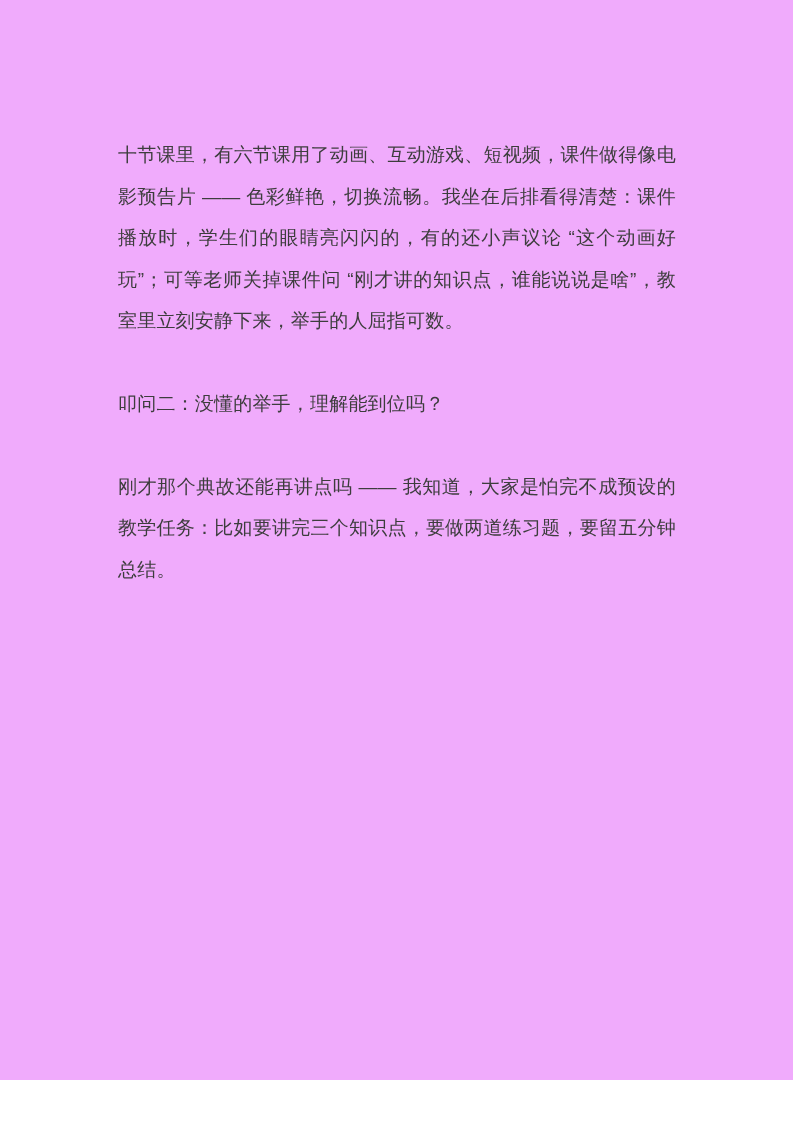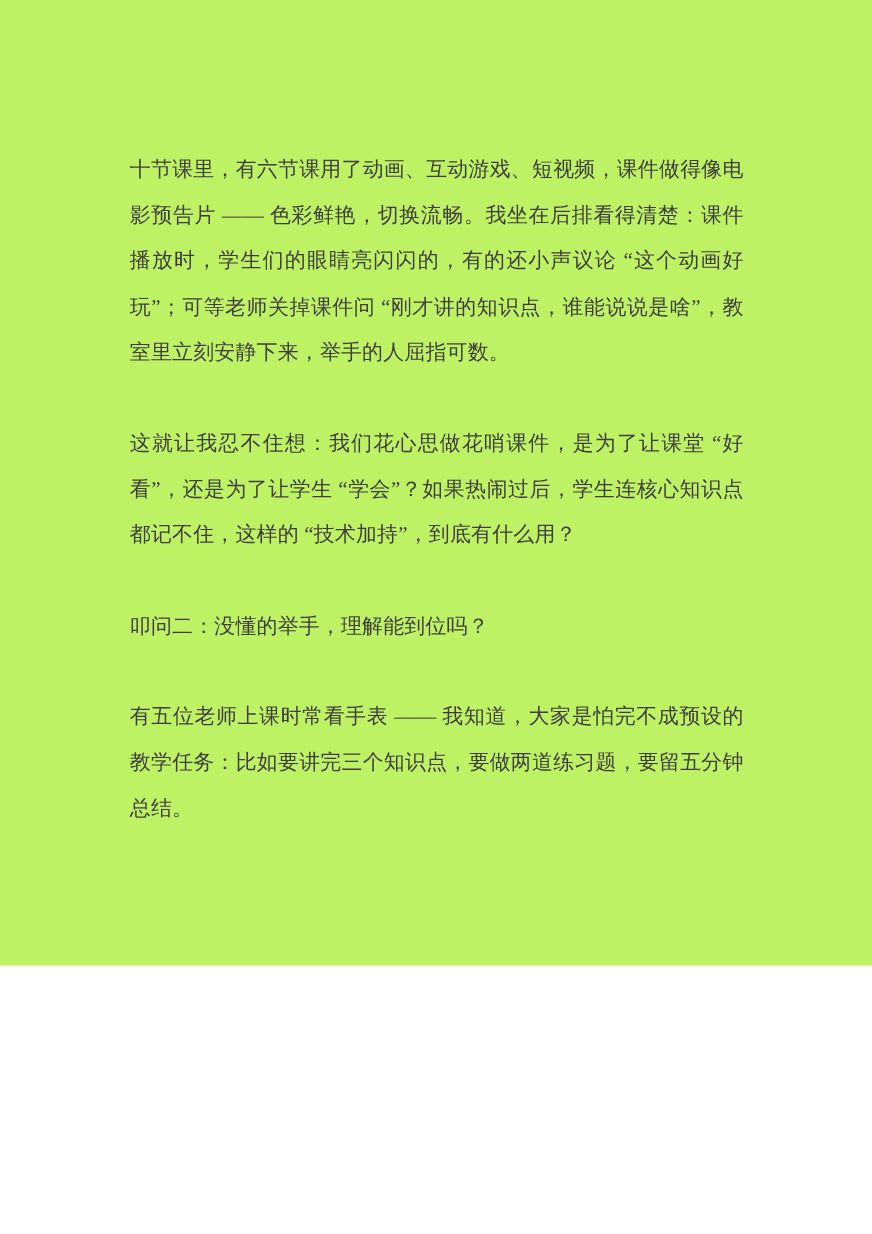--- a/index.html
+++ b/index.html
@@ -3,24 +3,24 @@
 <meta charset="utf-8">
 <style>
   html, body {
     margin: 0;
     padding: 0;
     background: #ffffff;
   }
   .page {
     position: relative;
     width: 793px;
-    height: 878px;
-    background: #bef264;
+    height: 1080px;
+    background: #f0abfc;
     overflow: hidden;
-    font-family: Liberation Serif, serif;
+    font-family: Liberation Sans, sans-serif;
   }
   .doc-content {
     position: absolute;
     left: 118px;
     top: 134px;
     width: 558px;
   }
   .doc-content p {
     margin: 0 0 41px 0;
     font-size: 19px;
@@ -34,17 +34,16 @@
   .doc-content p:last-child {
     margin-bottom: 0;
   }
 </style>
 </head>
 <body>
 
 <div class="page">
   <div class="doc-content">
     <p>十节课里，有六节课用了动画、互动游戏、短视频，课件做得像电影预告片 —— 色彩鲜艳，切换流畅。我坐在后排看得清楚：课件播放时，学生们的眼睛亮闪闪的，有的还小声议论 “这个动画好玩”；可等老师关掉课件问 “刚才讲的知识点，谁能说说是啥”，教室里立刻安静下来，举手的人屈指可数。</p>
-    <p>这就让我忍不住想：我们花心思做花哨课件，是为了让课堂 “好看”，还是为了让学生 “学会”？如果热闹过后，学生连核心知识点都记不住，这样的 “技术加持”，到底有什么用？</p>
     <p>叩问二：没懂的举手，理解能到位吗？</p>
-    <p>有五位老师上课时常看手表 —— 我知道，大家是怕完不成预设的教学任务：比如要讲完三个知识点，要做两道练习题，要留五分钟总结。</p>
+    <p>刚才那个典故还能再讲点吗 —— 我知道，大家是怕完不成预设的教学任务：比如要讲完三个知识点，要做两道练习题，要留五分钟总结。</p>
   </div>
 </div>
 
 </body></html>

